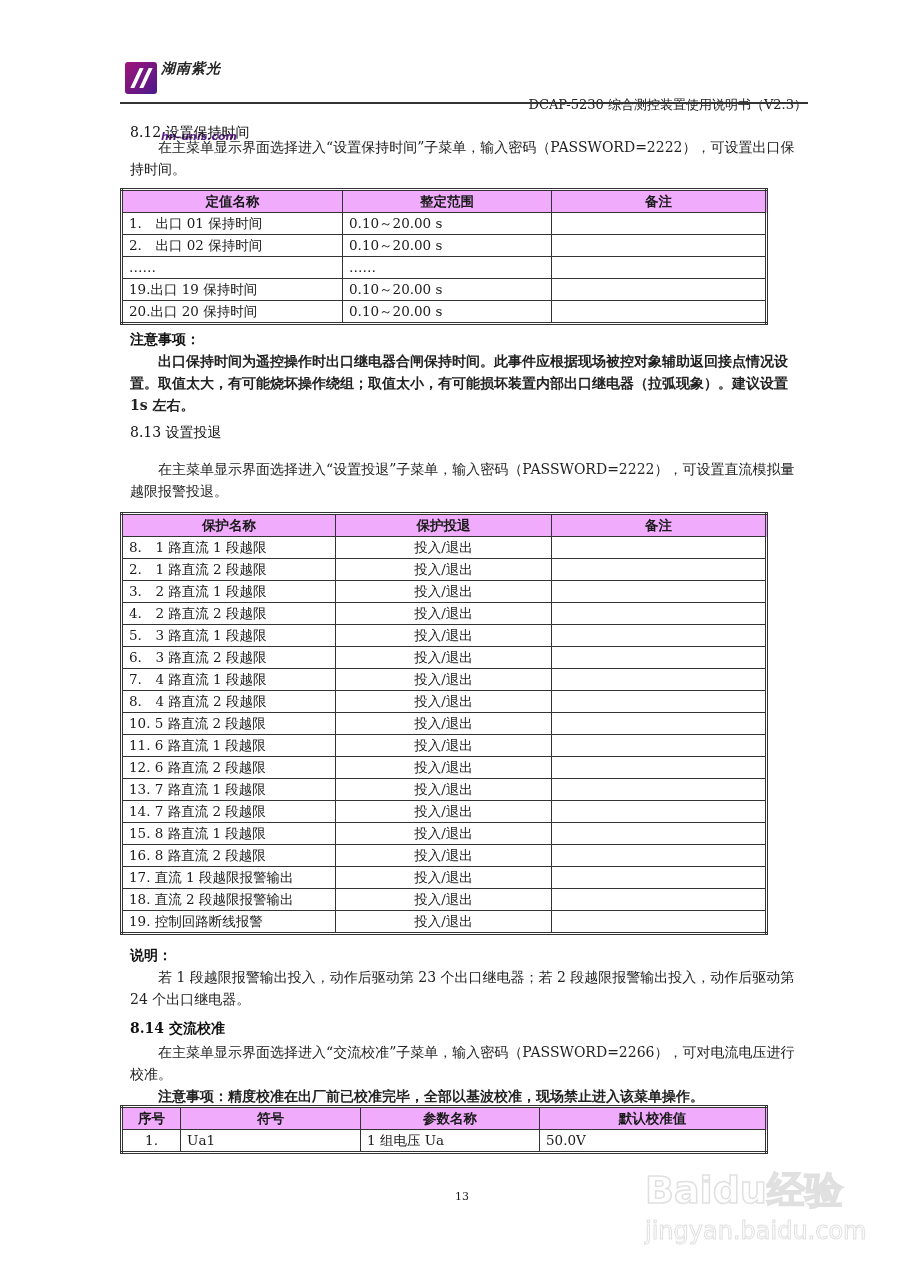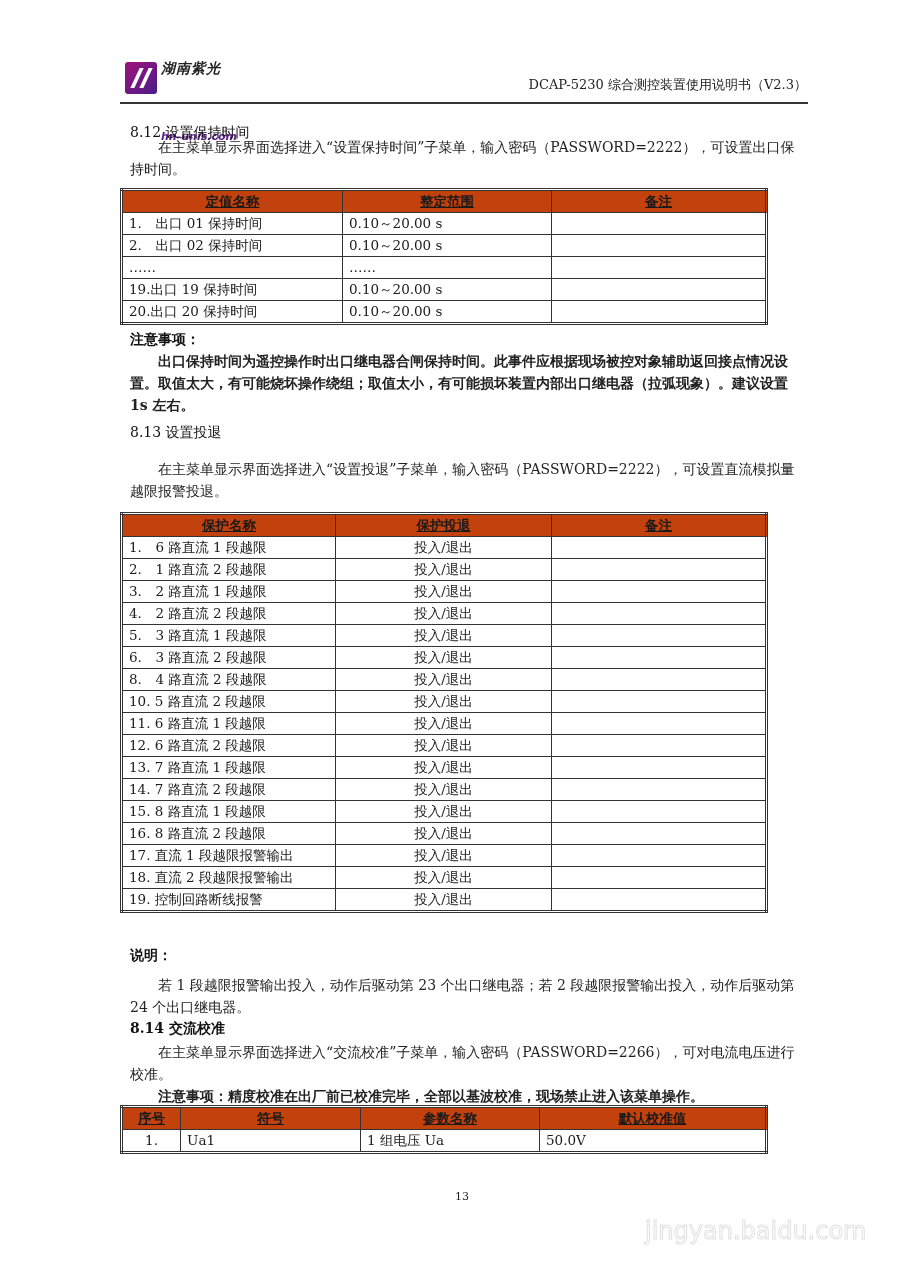--- a/index.html
+++ b/index.html
@@ -10,35 +10,35 @@
   
   .logo { left: 125px; top: 60px; width: 120px; height: 40px; }
   .logo-mark { position: absolute; left: 0; top: 2px; width: 32px; height: 32px;
                background: linear-gradient(135deg, #a0147a, #4a1a8a); border-radius: 3px; }
   .logo-mark .slash { position: absolute; top: 6px; width: 4px; height: 20px; background: #fff;
                transform: skewX(-25deg); }
   .logo-cn { position: absolute; left: 36px; top: 0px; font-size: 14px; font-weight: bold;
              color: #222; font-style: italic; letter-spacing: 1px; }
   .logo-en { position: absolute; left: 36px; top: 22px; font-size: 11px; font-weight: bold;
              color: #5a1a8a; font-style: italic; font-family: "DejaVu Sans", sans-serif; margin-top: 48px; }
-  .doc-title { right: 98px; top: 76px; font-size: 13px; color: #222; }
+  .doc-title { right: 98px; top: 96px; font-size: 13px; color: #222; }
   .header-rule { left: 120px; top: 102px; width: 688px; height: 2px; background: #333; }
 
   
   .h { font-size: 14px; color: #111; }
   .p { font-size: 14px; line-height: 22px; color: #222; }
   .indent { text-indent: 2em; }
   .bold { font-weight: bold; }
 
   
   table.doc { position: absolute; border-collapse: collapse; border: 3px double #333;
               font-size: 13.5px; }
   table.doc th, table.doc td { border: 1px solid #333; padding: 0 6px; height: 21px; line-height: 21px;
               white-space: nowrap; }
-  table.doc th { background: #c2410c; font-weight: bold; text-align: center; text-decoration: underline; }
+  table.doc th { background: #f0abfc; font-weight: bold; text-align: center; }
   table.doc td.c { text-align: center; }
 
   .pagenum { left: 455px; top: 1190px; font-size: 11px; }
 
   
   .wm { left: 645px; top: 1145px; width: 210px; height: 120px; opacity: 0.45; }
   .wm-logo { position: absolute; left: 0; top: 20px; font-size: 38px; font-weight: bold;
              color: transparent; -webkit-text-stroke: 1.5px #bbb; font-family: "DejaVu Sans", sans-serif; }
   .wm-url { position: absolute; left: 0; top: 72px; font-size: 24px; color: transparent;
             -webkit-text-stroke: 1px #bbb; font-family: "DejaVu Sans", sans-serif; }
@@ -116,21 +116,21 @@
     </colgroup>
   <thead>
     <tr>
       <th>保护名称</th>
       <th>保护投退</th>
       <th>备注</th>
     </tr>
   </thead>
   <tbody id="tbody813">
       <tr>
-        <td>1.　6 路直流 1 段越限</td>
+        <td>8.　1 路直流 1 段越限</td>
         <td class="c">投入/退出</td>
         <td></td>
       </tr>
       <tr>
         <td>2.　1 路直流 2 段越限</td>
         <td class="c">投入/退出</td>
         <td></td>
       </tr>
       <tr>
         <td>3.　2 路直流 1 段越限</td>
@@ -142,20 +142,25 @@
         <td class="c">投入/退出</td>
         <td></td>
       </tr>
       <tr>
         <td>5.　3 路直流 1 段越限</td>
         <td class="c">投入/退出</td>
         <td></td>
       </tr>
       <tr>
         <td>6.　3 路直流 2 段越限</td>
+        <td class="c">投入/退出</td>
+        <td></td>
+      </tr>
+      <tr>
+        <td>7.　4 路直流 1 段越限</td>
         <td class="c">投入/退出</td>
         <td></td>
       </tr>
       <tr>
         <td>8.　4 路直流 2 段越限</td>
         <td class="c">投入/退出</td>
         <td></td>
       </tr>
       <tr>
         <td>10. 5 路直流 2 段越限</td>
@@ -204,21 +209,21 @@
       </tr>
       <tr>
         <td>19. 控制回路断线报警</td>
         <td class="c">投入/退出</td>
         <td></td>
       </tr>
     </tbody>
 </table>
 
 <div class="abs h bold" style="left:130px;top:947px;">说明：</div>
-<div class="abs p indent" style="left:130px;top:966px;width:672px;margin-top:8px;">若 1 段越限报警输出投入，动作后驱动第 23 个出口继电器；若 2 段越限报警输出投入，动作后驱动第 24 个出口继电器。</div>
+<div class="abs p indent" style="left:130px;top:966px;width:672px;">若 1 段越限报警输出投入，动作后驱动第 23 个出口继电器；若 2 段越限报警输出投入，动作后驱动第 24 个出口继电器。</div>
 
 <div class="abs h bold" style="left:130px;top:1020px;">8.14 交流校准</div>
 <div class="abs p indent" style="left:130px;top:1041px;width:672px;">在主菜单显示界面选择进入“交流校准”子菜单，输入密码（PASSWORD=2266），可对电流电压进行校准。</div>
 <div class="abs p indent bold" style="left:130px;top:1085px;width:690px;white-space:nowrap;">注意事项：精度校准在出厂前已校准完毕，全部以基波校准，现场禁止进入该菜单操作。</div>
 
 <table class="doc" style="left:120px;top:1105px;width:648px;">
   <colgroup>
       <col style="width:59px">
       <col style="width:180px">
       <col style="width:179px">
@@ -238,14 +243,15 @@
       <td>Ua1</td>
       <td>1 组电压 Ua</td>
       <td>50.0V</td>
     </tr>
   </tbody>
 </table>
 
 <div class="abs pagenum">13</div>
 
 <div class="abs wm">
+  <div class="wm-logo">Baidu经验</div>
   <div class="wm-url">jingyan.baidu.com</div>
 </div>
 
 </body></html>

